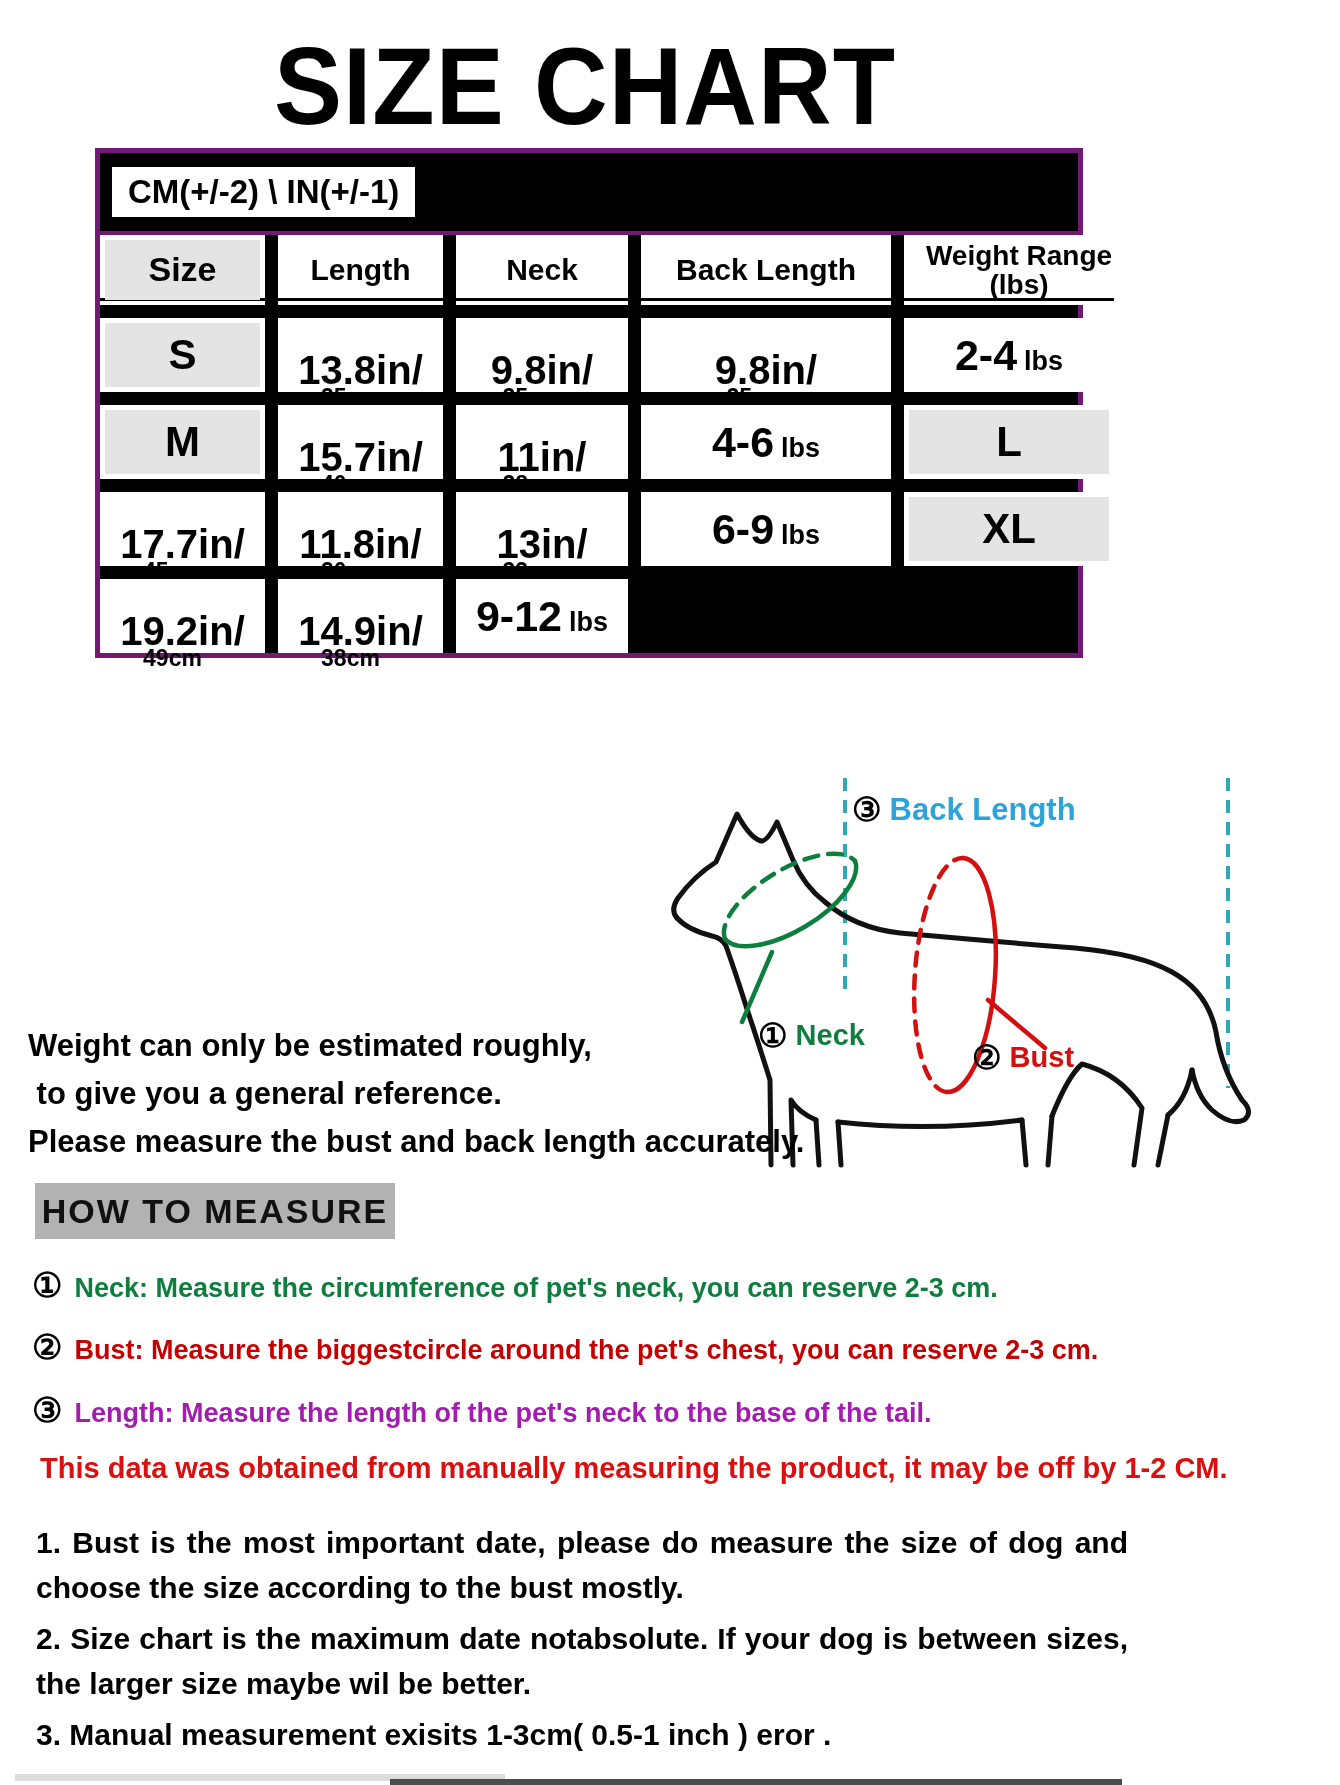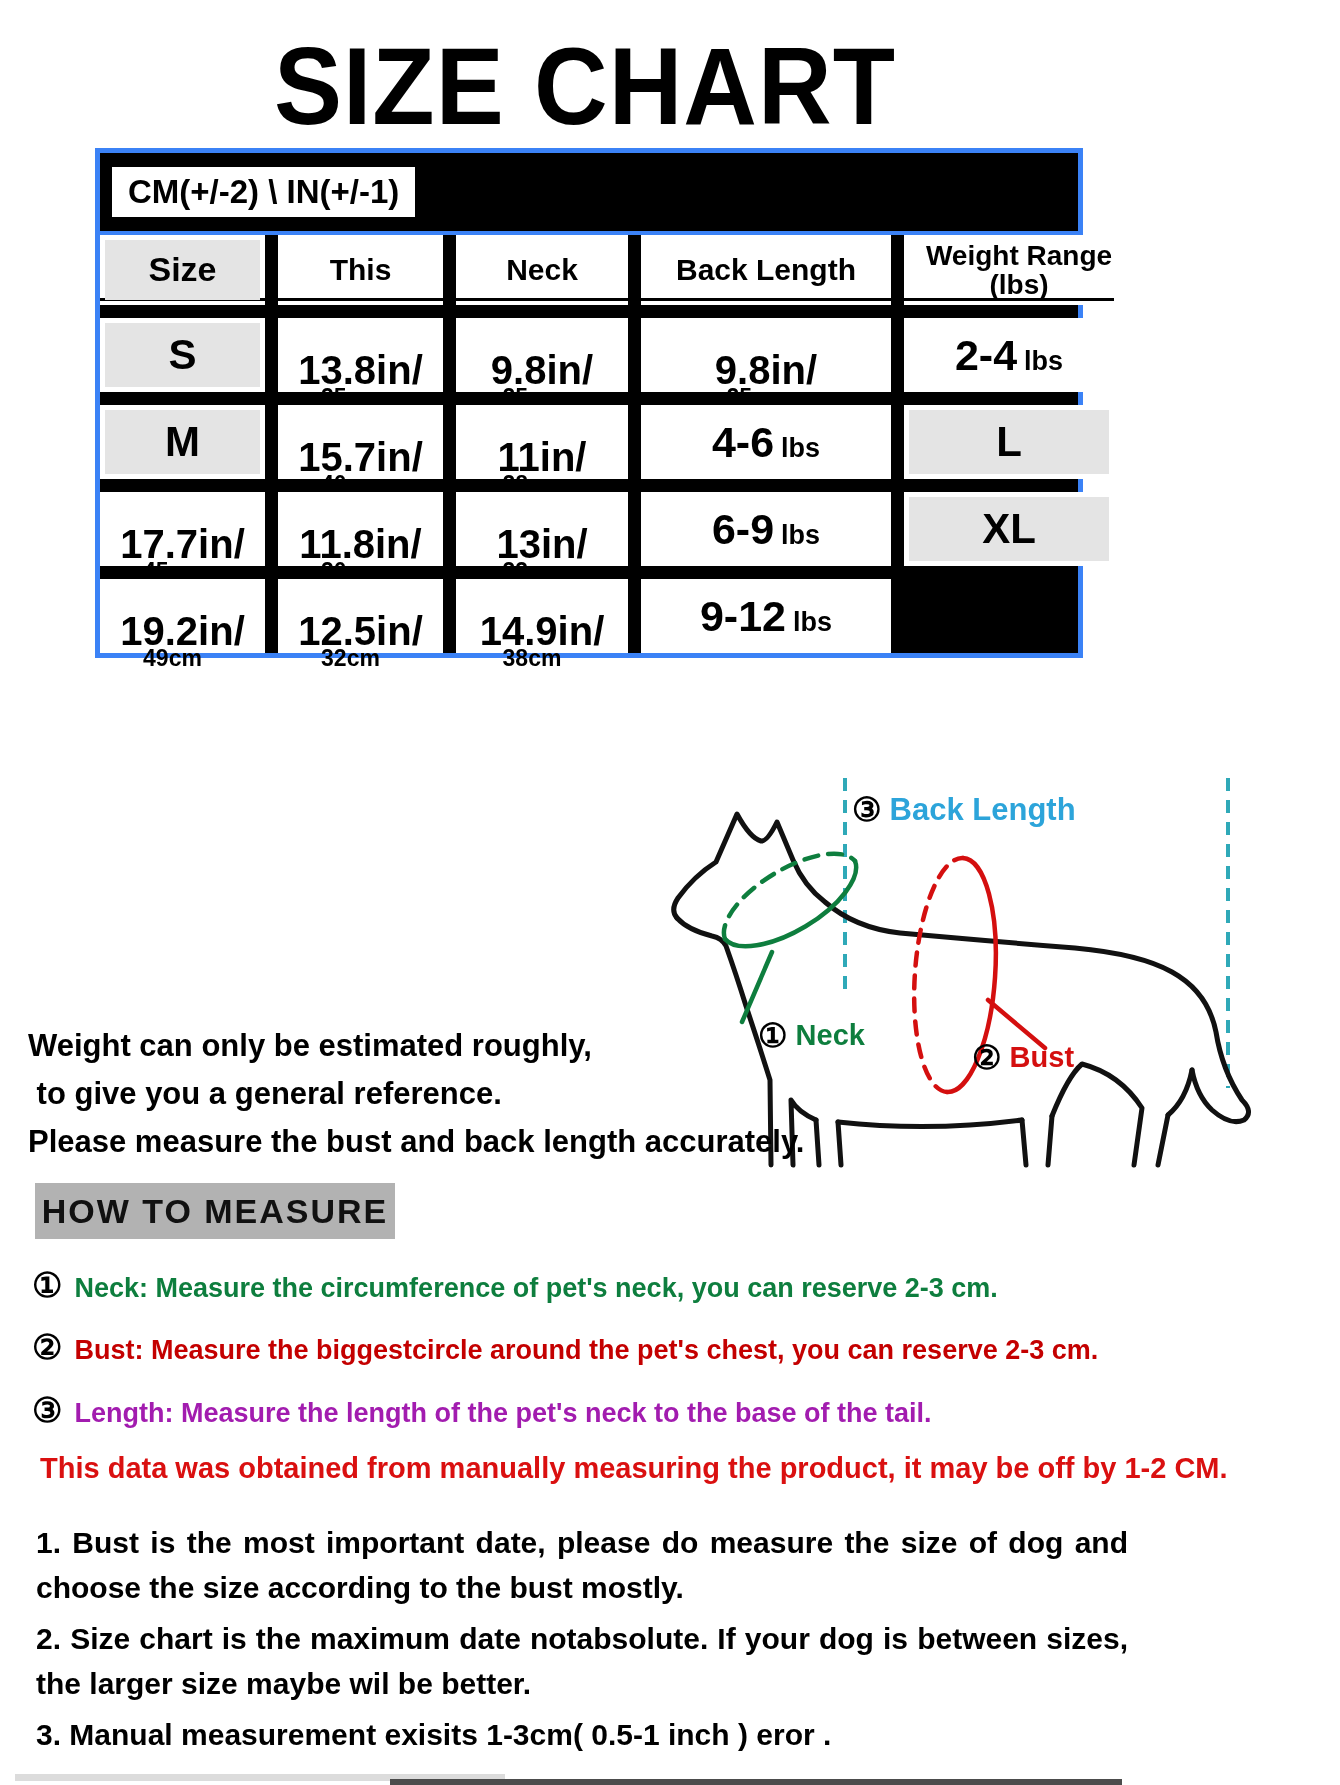--- a/index.html
+++ b/index.html
@@ -4,21 +4,21 @@
 <style>
   html,body{margin:0;padding:0;background:#fff;}
   #page{position:relative;width:1340px;height:1785px;background:#fff;overflow:hidden;
         font-family:"Liberation Sans",sans-serif;color:#000;}
 
   
   .title{position:absolute;left:0;top:28px;width:1170px;text-align:center;
          font-size:102px;font-weight:bold;letter-spacing:1px;transform:scaleY(1.08);}
 
   
-  .tablewrap{position:absolute;left:95px;top:148px;width:978px;background:#3b82f6;padding:5px;}
+  .tablewrap{position:absolute;left:95px;top:148px;width:978px;background:#701a75;padding:5px;}
   .band{height:78px;background:#000;display:flex;align-items:center;}
   .unitbox{margin-left:12px;background:#fff;padding:6px 16px;font-size:33px;font-weight:bold;}
   .grid{display:grid;grid-template-columns:165px 165px 172px 250px 210px;gap:13px;background:#000;margin-top:4px;}
   .cell{background:#fff;display:flex;flex-direction:column;align-items:center;justify-content:center;
         position:relative;}
   .hcell{height:70px;font-size:30px;font-weight:bold;line-height:1.05;}
   .dcell{height:74px;}
   .hcell.weight{font-size:28px;text-align:center;padding-left:20px;}
   .hcell::after{content:'';position:absolute;left:0;right:0;bottom:4px;height:3px;background:#000;}
   .graycell .inset{position:absolute;inset:5px;background:#e4e4e4;}
@@ -77,21 +77,21 @@
     <div class="band">
       <div class="unitbox">CM(+/-2) \ IN(+/-1)</div>
     </div>
     <div class="grid">
 
       <div class="cell hcell graycell">
           <span class="inset"></span>
           <span class="sizehead">Size</span>
         </div>
       <div class="cell hcell">
-          <span>This</span>
+          <span>Length</span>
         </div>
       <div class="cell hcell">
           <span>Neck</span>
         </div>
       <div class="cell hcell">
           <span>Back Length</span>
         </div>
       <div class="cell hcell weight">
           <span>Weight Range</span>
           <span>(lbs)</span>
@@ -162,24 +162,20 @@
           </span>
         </div>
 
       <div class="cell dcell graycell">
           <span class="inset"></span>
           <span class="sizeletter">XL</span>
         </div>
       <div class="cell dcell">
           <span class="inval">19.2in/</span>
           <span class="cmval">49cm</span>
-        </div>
-      <div class="cell dcell">
-          <span class="inval">12.5in/</span>
-          <span class="cmval">32cm</span>
         </div>
       <div class="cell dcell">
           <span class="inval">14.9in/</span>
           <span class="cmval">38cm</span>
         </div>
       <div class="cell dcell">
           <span class="wval">
             <span class="wnum">9-12</span>
             <span class="wunit">lbs</span>
           </span>

